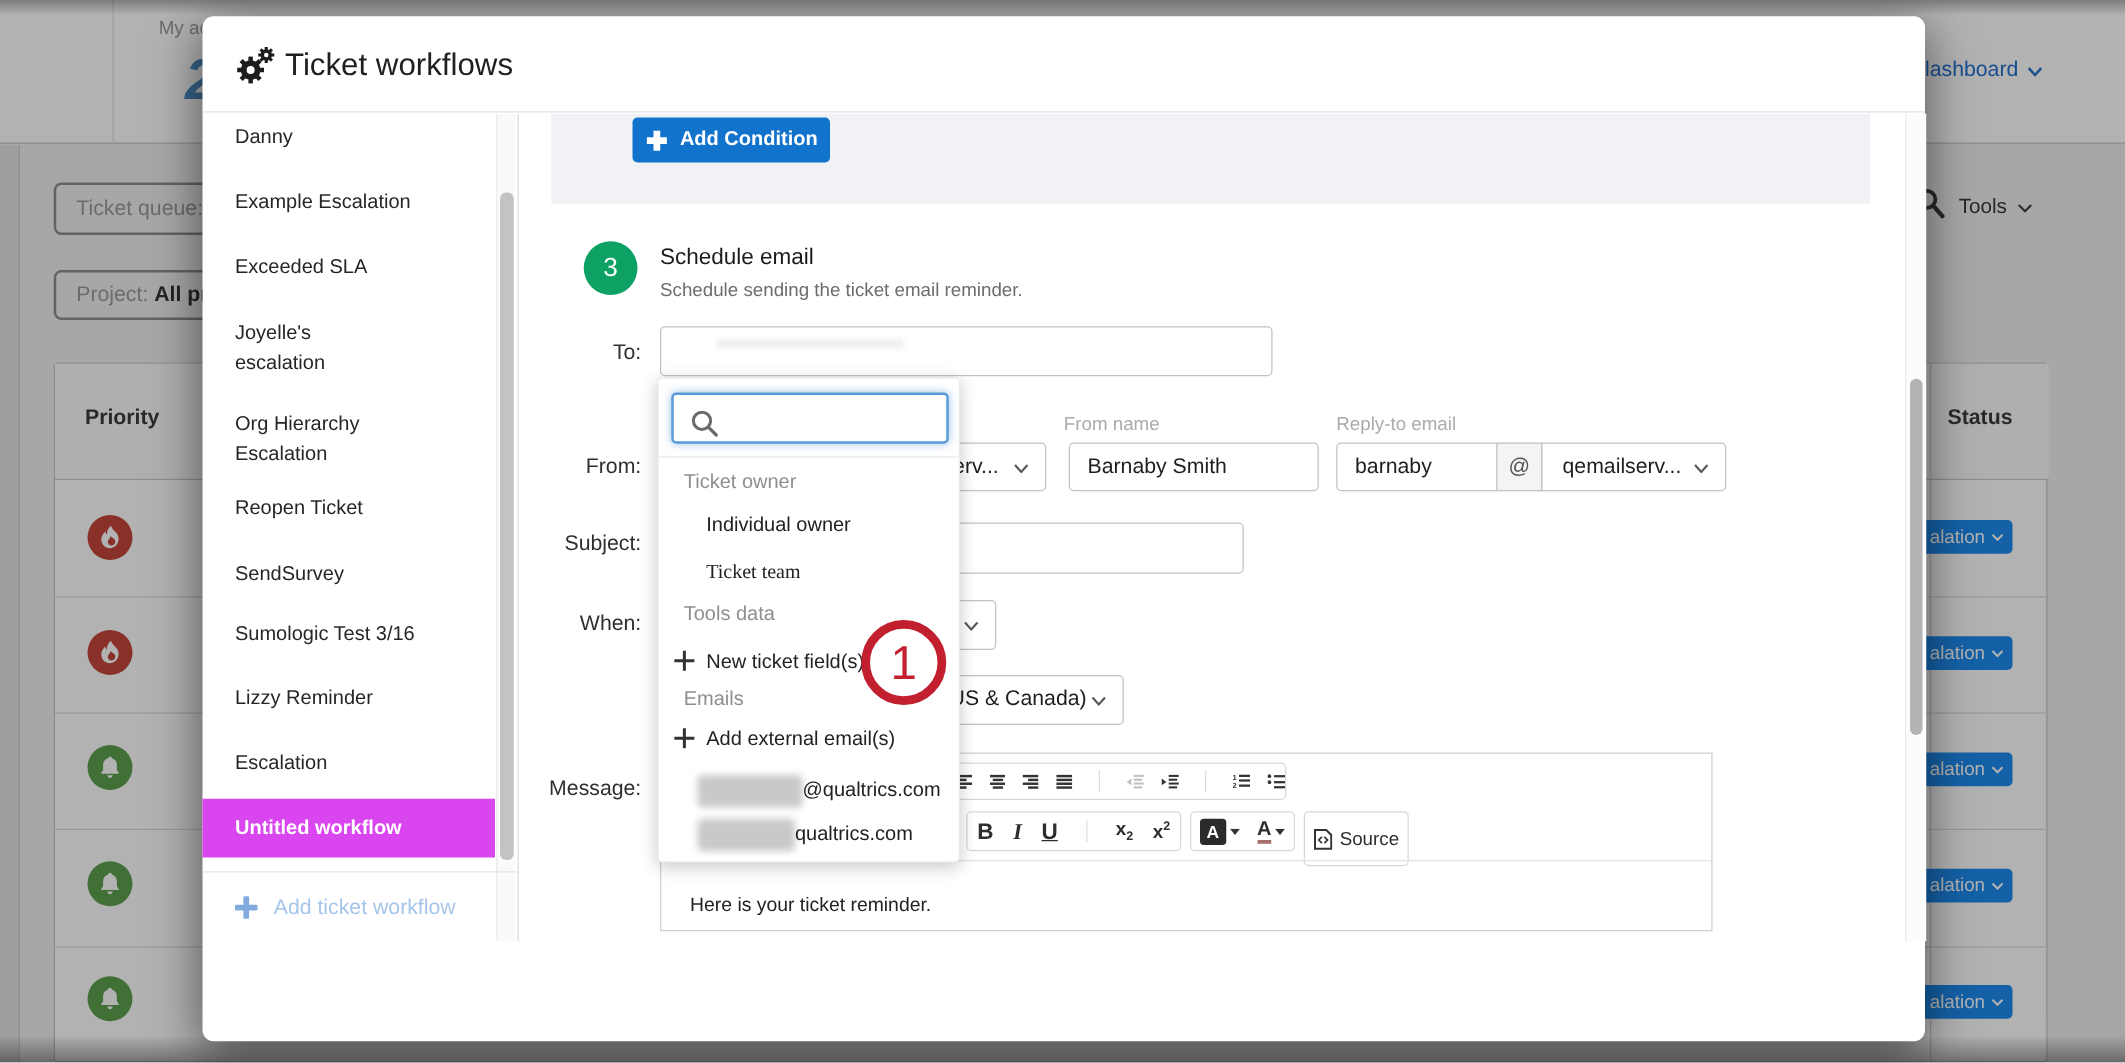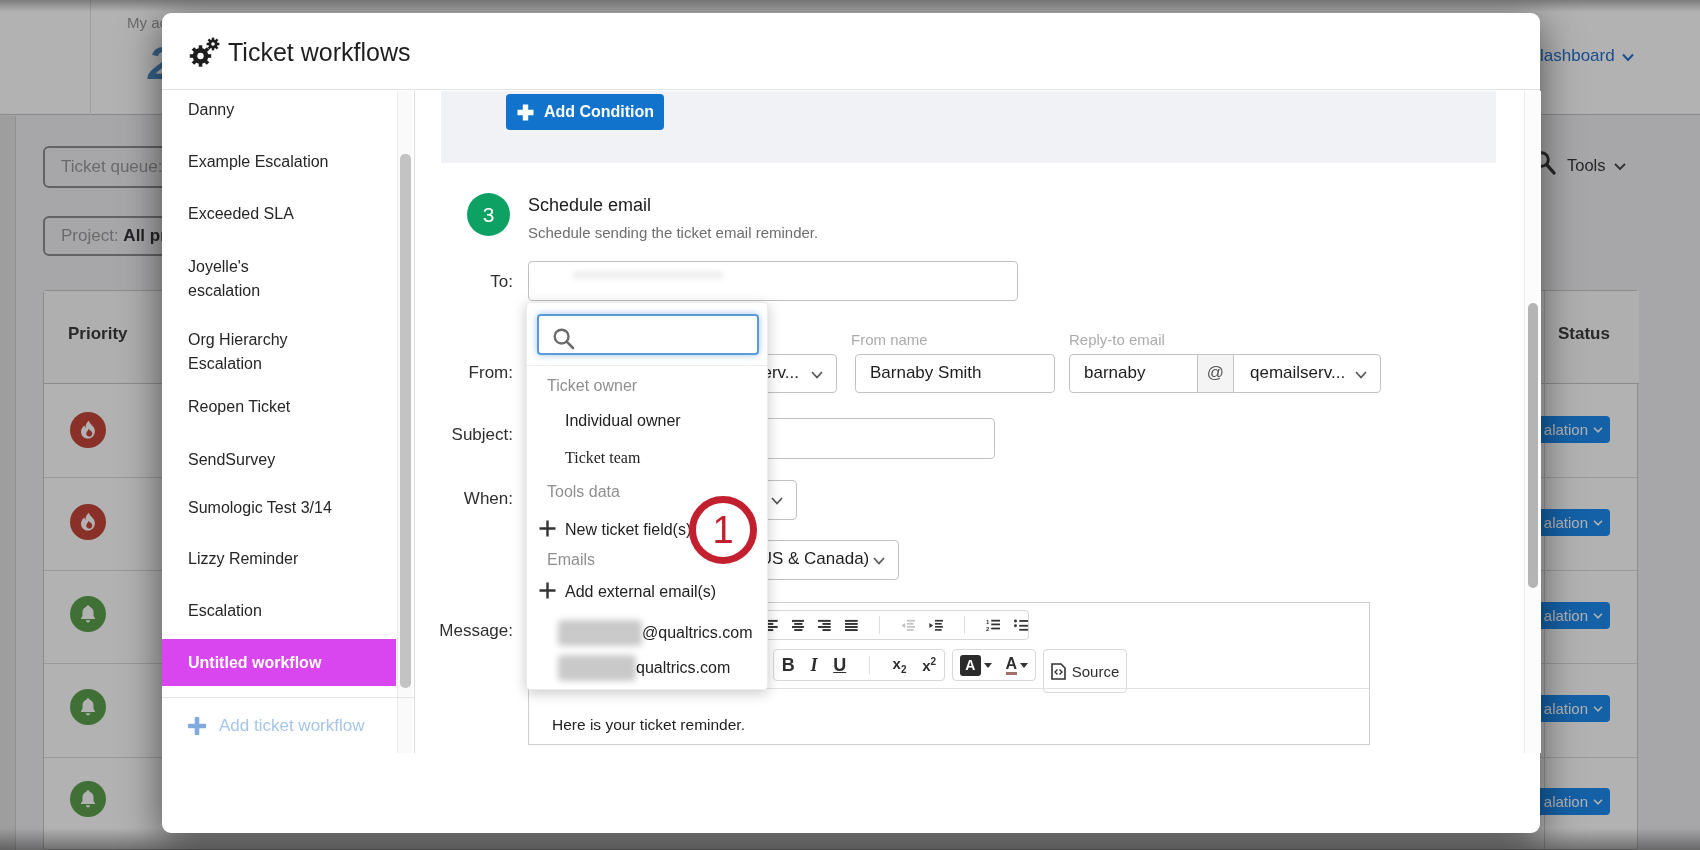--- a/index.html
+++ b/index.html
@@ -175,21 +175,21 @@
     <div id="m-title">Ticket workflows</div>
   </div>
   <div id="m-side">
     <div class="sitem" style="top:7px;">Danny</div>
     <div class="sitem" style="top:59px;">Example Escalation</div>
     <div class="sitem" style="top:111px;">Exceeded SLA</div>
     <div class="sitem" style="top:164px;">Joyelle's<br>escalation</div>
     <div class="sitem" style="top:237px;">Org Hierarchy<br>Escalation</div>
     <div class="sitem" style="top:304px;">Reopen Ticket</div>
     <div class="sitem" style="top:357px;">SendSurvey</div>
-    <div class="sitem" style="top:405px;">Sumologic Test 3/14</div>
+    <div class="sitem" style="top:405px;">Sumologic Test 3/16</div>
     <div class="sitem" style="top:456px;">Lizzy Reminder</div>
     <div class="sitem" style="top:508px;">Escalation</div>
     <div id="sel-item">Untitled workflow</div>
     <div id="side-sb">
         <div id="side-thumb"></div>
       </div>
     <div id="add-div"></div>
     <div style="position:absolute; left:26px; top:625px; display:flex; align-items:center; gap:13px;">
       <svg width="18" height="18" viewBox="0 0 18 18">
           <path d="M9 1.5 V16.5 M1.5 9 H16.5" stroke="#82abdd" stroke-width="4.6" stroke-linecap="round"></path>

